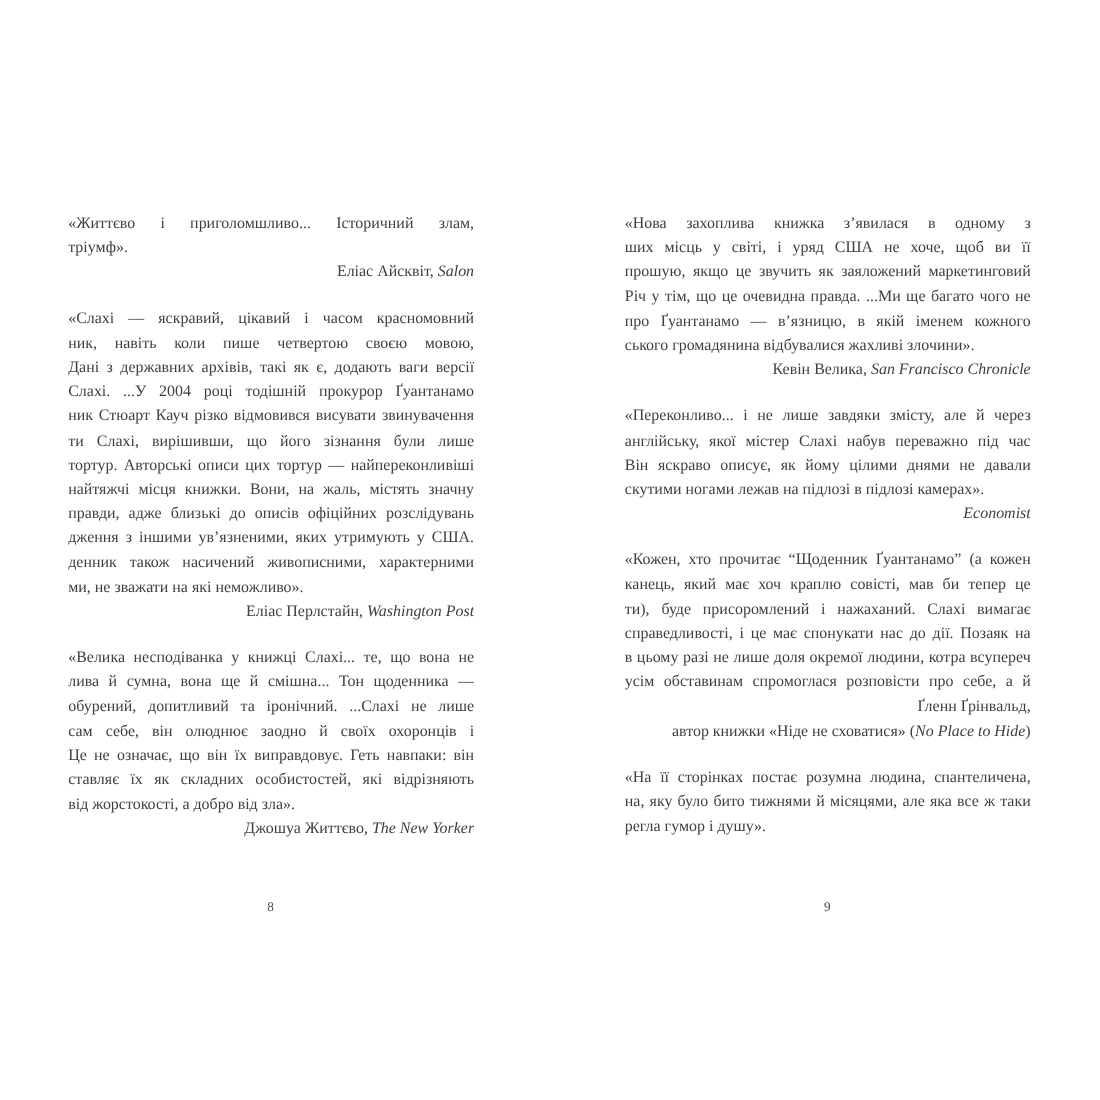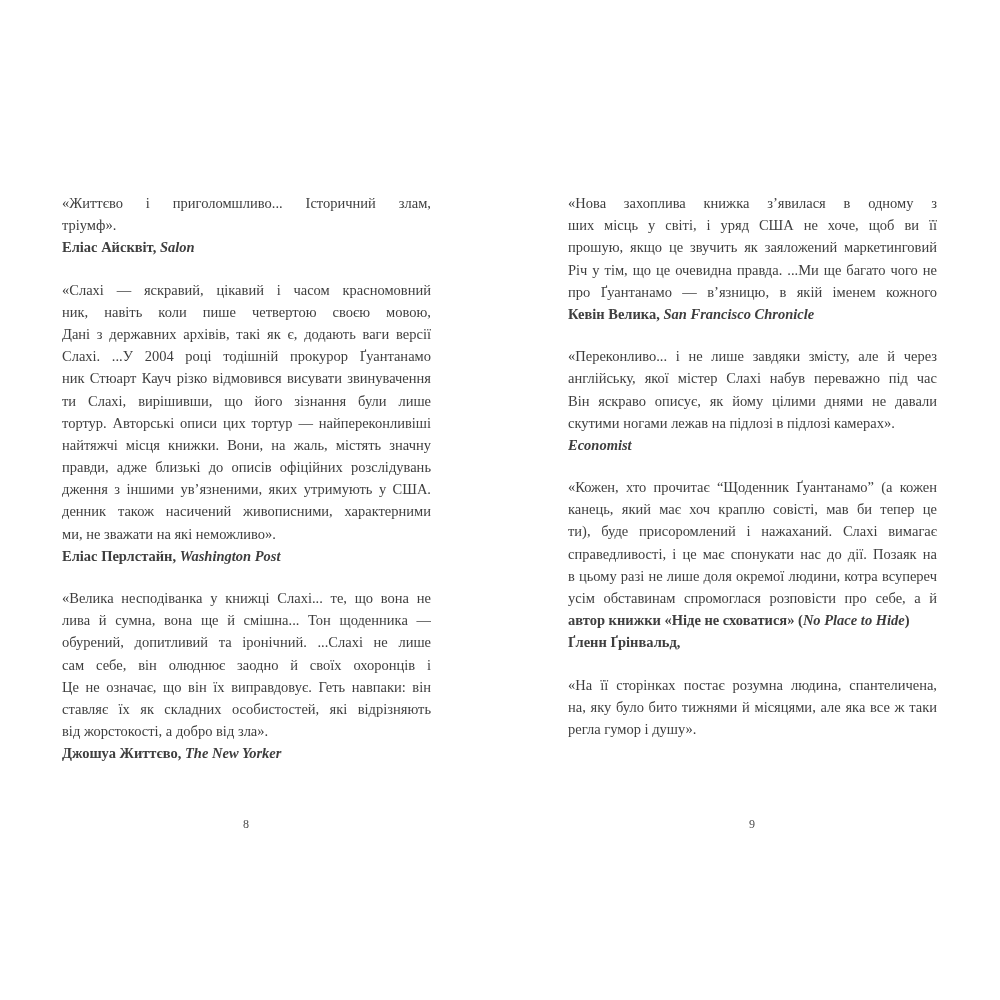--- a/index.html
+++ b/index.html
@@ -38,24 +38,23 @@
     height: 22.2px;
     overflow: hidden;
     hyphens: none;
   }
   .ln.ln-last {
     text-align: center;
     text-align-last: left;
     -moz-text-align-last: left;
   }
   .attr {
-    text-align: left;
+    text-align: right;
     height: 22.2px;
     overflow: hidden;
-    font-weight: bold;
   }
   .it { font-style: italic; }
   .pagenum {
     position: absolute;
     top: 816px;
     width: 40px;
     text-align: center;
     font-size: 12px;
     line-height: 16px;
     color: #4b4b4b;
@@ -99,38 +98,39 @@
         <div class="attr"><span>Джошуа Життєво, </span><span class="it">The New Yorker</span></div>
       </div>
     </div>
   <div class="column right" id="right-col">
       <div class="quote">
         <div class="ln">«Нова захоплива книжка з’явилася в одному з найсуперечливі-</div>
         <div class="ln">ших місць у світі, і уряд США не хоче, щоб ви її прочитали. Пере-</div>
         <div class="ln">прошую, якщо це звучить як заяложений маркетинговий слоган.</div>
         <div class="ln">Річ у тім, що це очевидна правда. ...Ми ще багато чого не знаємо</div>
         <div class="ln">про Ґуантанамо — в’язницю, в якій іменем кожного американ-</div>
+        <div class="ln ln-last">ського громадянина відбувалися жахливі злочини».</div>
         <div class="attr"><span>Кевін Велика, </span><span class="it">San Francisco Chronicle</span></div>
       </div>
       <div class="quote">
         <div class="ln">«Переконливо... і не лише завдяки змісту, але й через своєрідну</div>
         <div class="ln">англійську, якої містер Слахі набув переважно під час ув’язнення.</div>
         <div class="ln">Він яскраво описує, як йому цілими днями не давали спати, як зі</div>
         <div class="ln ln-last">скутими ногами лежав на підлозі в підлозі камерах».</div>
         <div class="attr"><span class="it">Economist</span></div>
       </div>
       <div class="quote">
         <div class="ln">«Кожен, хто прочитає “Щоденник Ґуантанамо” (а кожен амери-</div>
         <div class="ln">канець, який має хоч краплю совісті, мав би тепер це зроби-</div>
         <div class="ln">ти), буде присоромлений і нажаханий. Слахі вимагає простої</div>
         <div class="ln">справедливості, і це має спонукати нас до дії. Позаяк на кону</div>
         <div class="ln">в цьому разі не лише доля окремої людини, котра всупереч</div>
         <div class="ln">усім обставинам спромоглася розповісти про себе, а й майбут-</div>
+        <div class="attr"><span>Ґленн Ґрінвальд,</span></div>
         <div class="attr"><span>автор книжки «Ніде не сховатися» (</span><span class="it">No Place to Hide</span><span>)</span></div>
-        <div class="attr"><span>Ґленн Ґрінвальд,</span></div>
       </div>
       <div class="quote">
         <div class="ln">«На її сторінках постає розумна людина, спантеличена, зрадже-</div>
         <div class="ln">на, яку було бито тижнями й місяцями, але яка все ж таки збе-</div>
         <div class="ln ln-last">регла гумор і душу».</div>
       </div>
     </div>
   <div class="pagenum left-num">8</div>
   <div class="pagenum right-num">9</div>
 </div>

